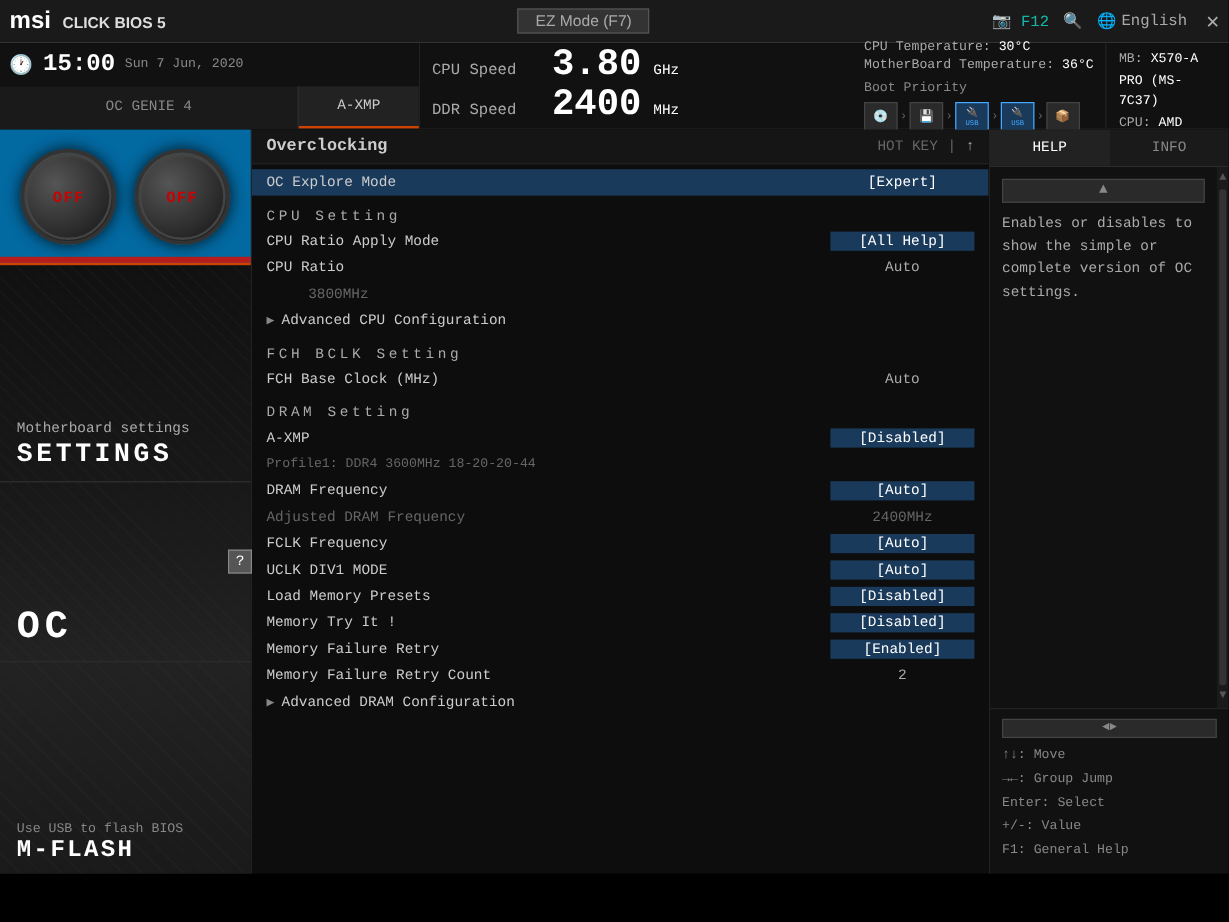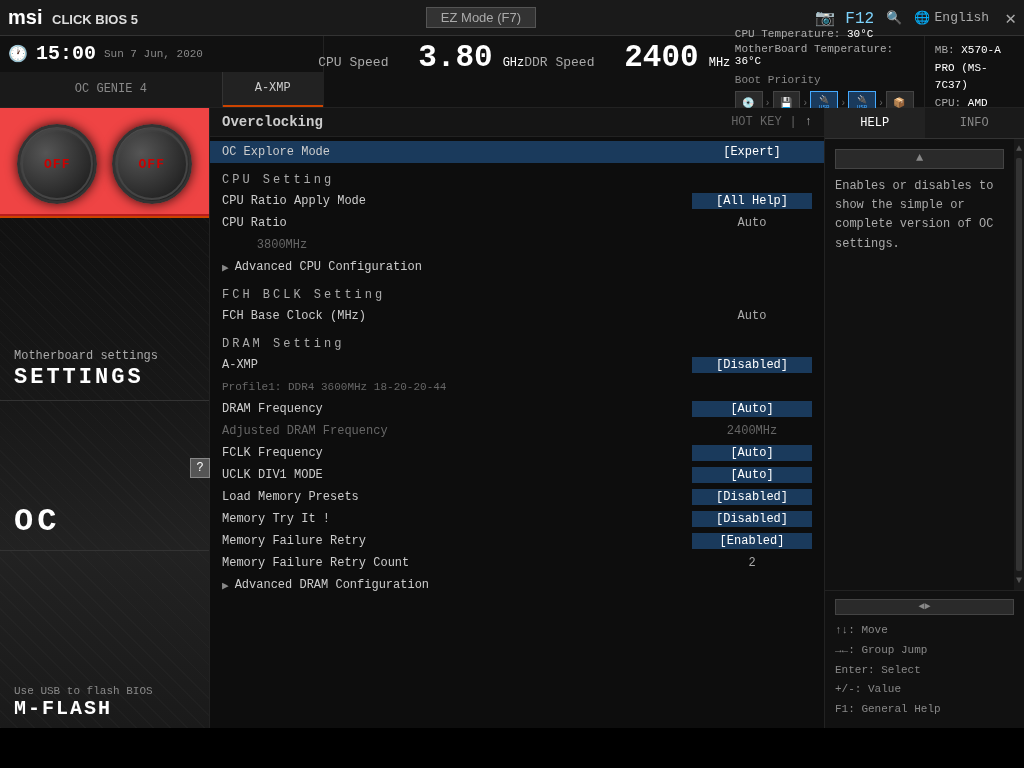--- a/index.html
+++ b/index.html
@@ -46,22 +46,22 @@
       padding: 2px 14px;
       cursor: pointer;
       font-size: 13px;
     }
     #topbar-right {
       display: flex;
       align-items: center;
       gap: 12px;
     }
     #f12-btn {
-      color: #7dd3fc;
-      font-size: 16px;
+      color: #14b8a6;
+      font-size: 13px;
       cursor: pointer;
     }
     #search-btn {
       color: #aaa;
       font-size: 13px;
       cursor: pointer;
     }
     #lang-btn {
       display: flex;
       align-items: center;
@@ -352,21 +352,21 @@
     #top-info-bar {
       display: flex;
       background: #111;
       border-bottom: 1px solid #222;
       height: 72px;
     }
     #left-info {
       min-width: 360px;
       padding: 6px 10px;
       display: flex;
-      flex-direction: row;
+      flex-direction: column;
       justify-content: center;
     }
     .speed-row-item {
       display: flex;
       align-items: baseline;
       gap: 10px;
       margin-bottom: 2px;
     }
     .spd-label { color: #aaa; font-size: 13px; min-width: 90px; }
     .spd-val { color: #fff; font-size: 31px; font-weight: bold; line-height: 1; }
@@ -475,21 +475,21 @@
          &nbsp;&nbsp;<span>DDR Voltage:</span> <span class="sv">1.212V</span></div>
     <div><span>BIOS Ver:</span> <span class="sv">E7C37AMS.H70</span>
          &nbsp;&nbsp;<span>BIOS Build Date:</span> <span class="sv">01/09/2020</span></div>
   </div>
 </div>
 
 <div id="main-layout">
 
   <div id="sidebar" style="position:relative;">
 
-    <div id="knob-area" style="background:#ef4444; padding:16px 10px 10px 10px; border-bottom:2px solid #b91c1c;">
+    <div id="knob-area" style="background:#0369a1; padding:16px 10px 10px 10px; border-bottom:5px solid #b91c1c;">
       <div class="knob-container">
         <div class="knob">
           <div class="knob-ring"></div>
           <span class="knob-label">OFF</span>
         </div>
       </div>
       <div class="knob-container">
         <div class="knob">
           <div class="knob-ring"></div>
           <span class="knob-label">OFF</span>

